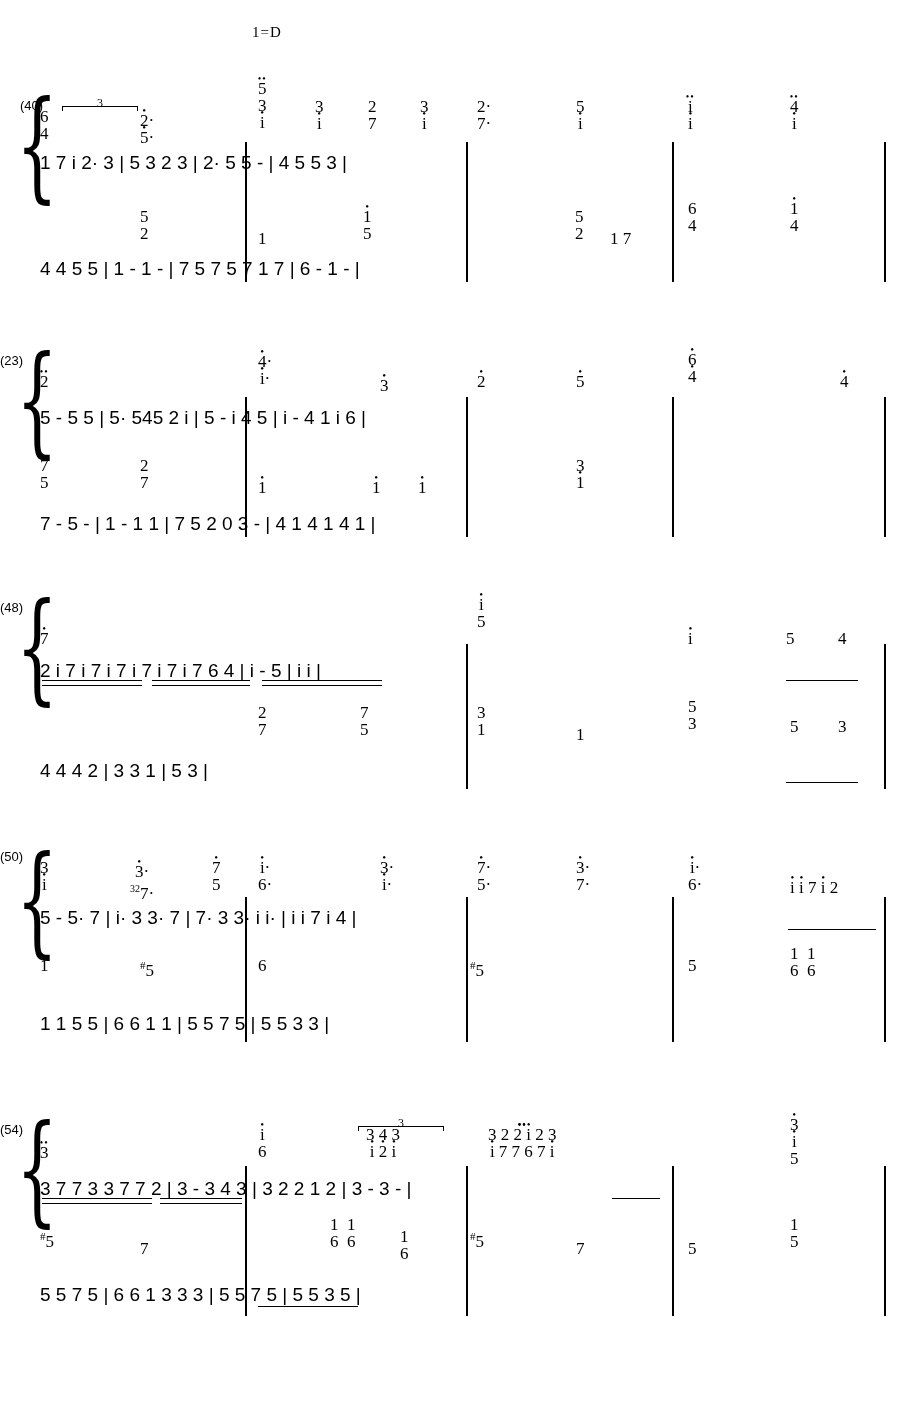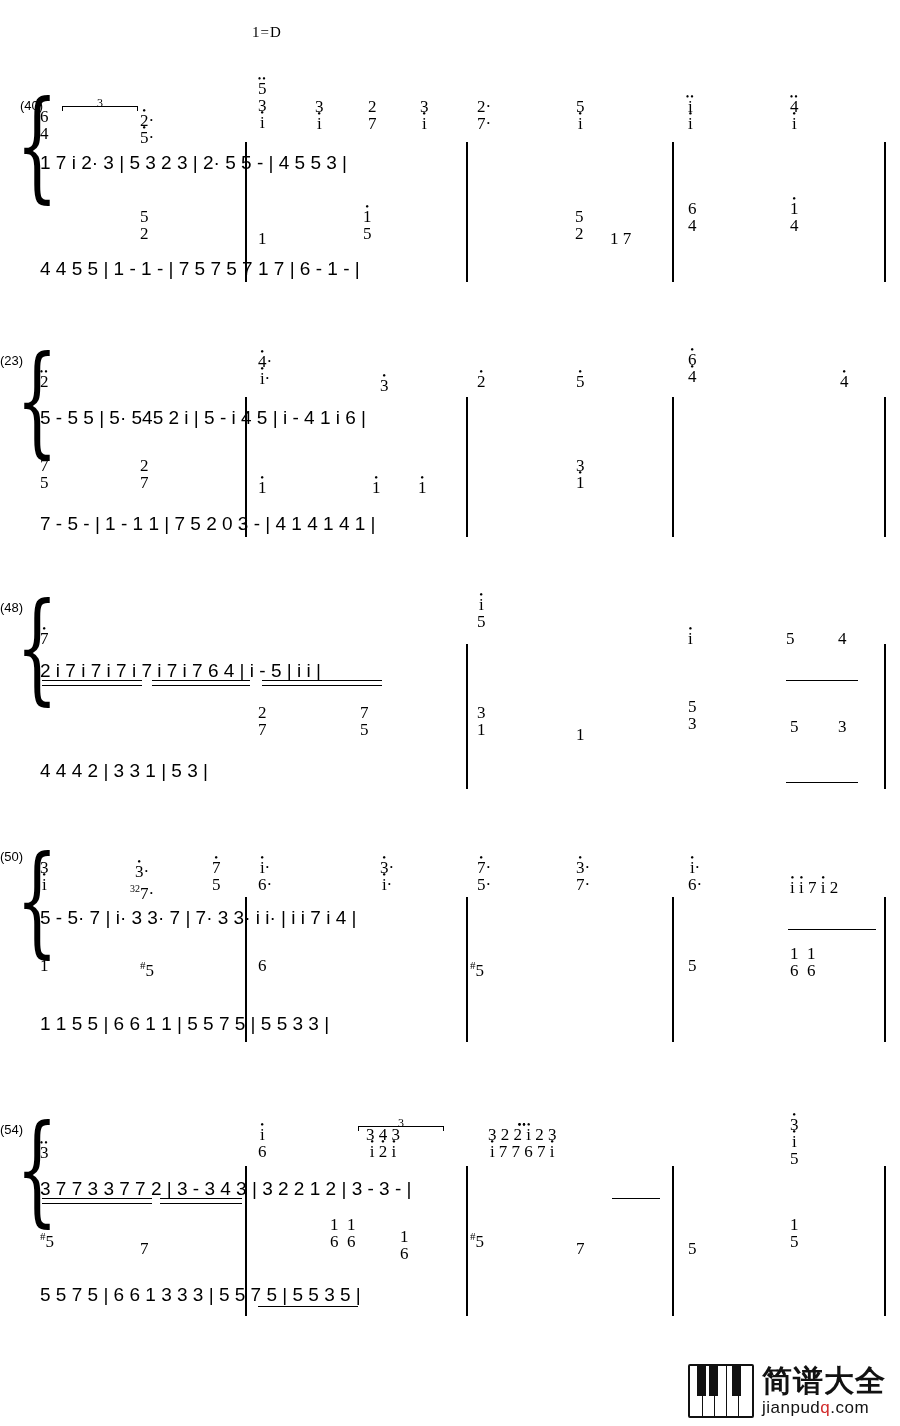--- a/index.html
+++ b/index.html
@@ -301,29 +301,14 @@
 
     <div class="row" style="left:40px;top:176px;">5  5  7  5 | 6 6 1 3 3  3 | 5  5  7  5 | 5  5  3  5 |</div>
     <div class="beam" style="left:258px;top:198px;width:100px;"></div>
 
     <div class="bar" style="left:245px;top:58px;height:150px;"></div>
     <div class="bar" style="left:466px;top:58px;height:150px;"></div>
     <div class="bar" style="left:672px;top:58px;height:150px;"></div>
     <div class="bar" style="left:884px;top:58px;height:150px;"></div>
   </div>
 
-  <div class="logo">
-    <div class="piano">
-      <div class="wk" style="left:12px;"></div>
-      <div class="wk" style="left:24px;"></div>
-      <div class="wk" style="left:36px;"></div>
-      <div class="wk" style="left:48px;"></div>
-      <div class="bk" style="left:7px;"></div>
-      <div class="bk" style="left:19px;"></div>
-      <div class="bk" style="left:42px;"></div>
-    </div>
-    <div class="logo-text">
-      <div class="logo-cn">简谱大全</div>
-      <div class="logo-en"><span>jianpud</span><span class="q">q</span><span>.com</span></div>
-    </div>
-  </div>
 
 </div>
 
 </body></html>

